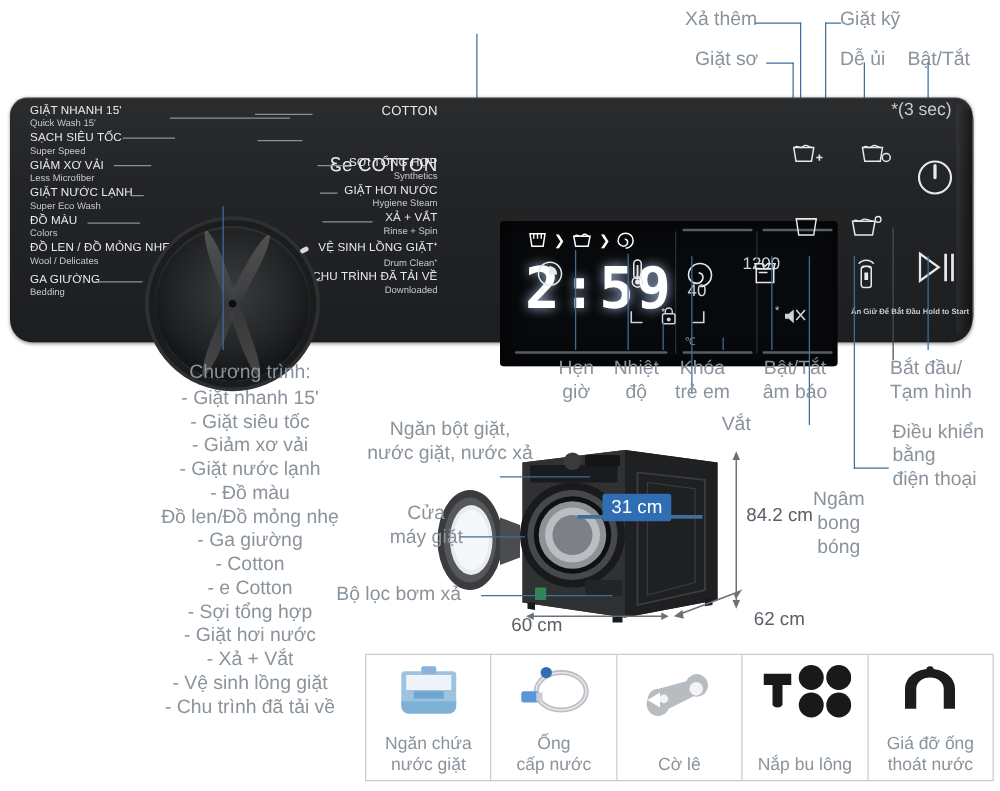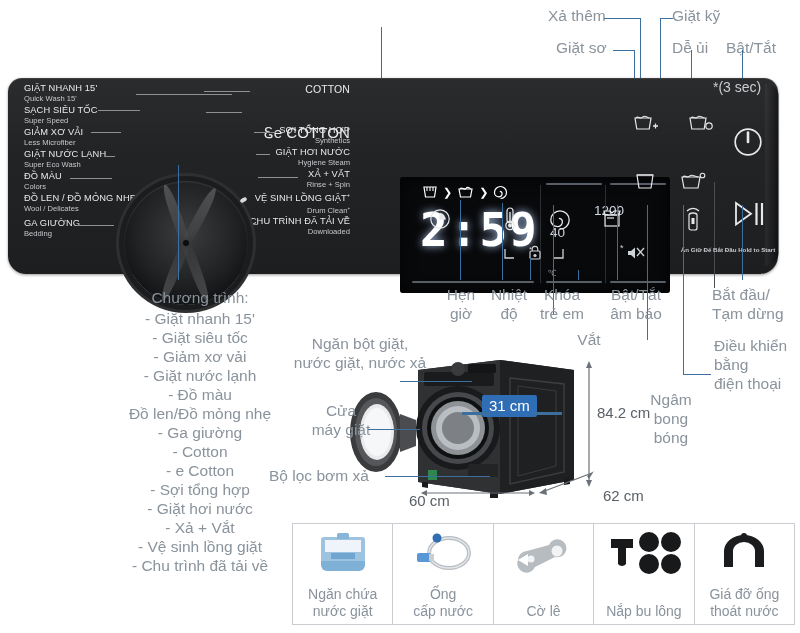--- a/index.html
+++ b/index.html
@@ -362,21 +362,21 @@
   <div class="ann c" style="left:434px; top:285px; width:54px;">Hẹn
 giờ</div>
   <div class="ann c" style="left:483px; top:285px; width:52px;">Nhiệt
 độ</div>
   <div class="ann c" style="left:531px; top:285px; width:62px;">Khóa
 trẻ em</div>
   <div class="ann c" style="left:600px; top:285px; width:72px;">Bật/Tắt
 âm báo</div>
   <div class="ann c" style="left:567px; top:330px; width:44px;">Vắt</div>
   <div class="ann" style="left:712px; top:285px;">Bắt đầu/
-Tạm dừng</div>
+Tạm hình</div>
   <div class="ann" style="left:714px; top:336px;">Điều khiển
 bằng
 điện thoại</div>
   <div class="ann c" style="left:640px; top:390px; width:62px;">Ngâm
 bong
 bóng</div>
 
   <div class="ann c" style="left:80px; top:288px; width:240px;">Chương trình:</div>
   <div id="proglist" class="ann c" style="left:80px; top:309px; width:240px;"><div>- Giặt nhanh 15'</div><div>- Giặt siêu tốc</div><div>- Giảm xơ vải</div><div>- Giặt nước lạnh</div><div>- Đồ màu</div><div>Đồ len/Đồ mỏng nhẹ</div><div>- Ga giường</div><div>- Cotton</div><div>- e Cotton</div><div>- Sợi tổng hợp</div><div>- Giặt hơi nước</div><div>- Xả + Vắt</div><div>- Vệ sinh lồng giặt</div><div>- Chu trình đã tải về</div></div>
 

